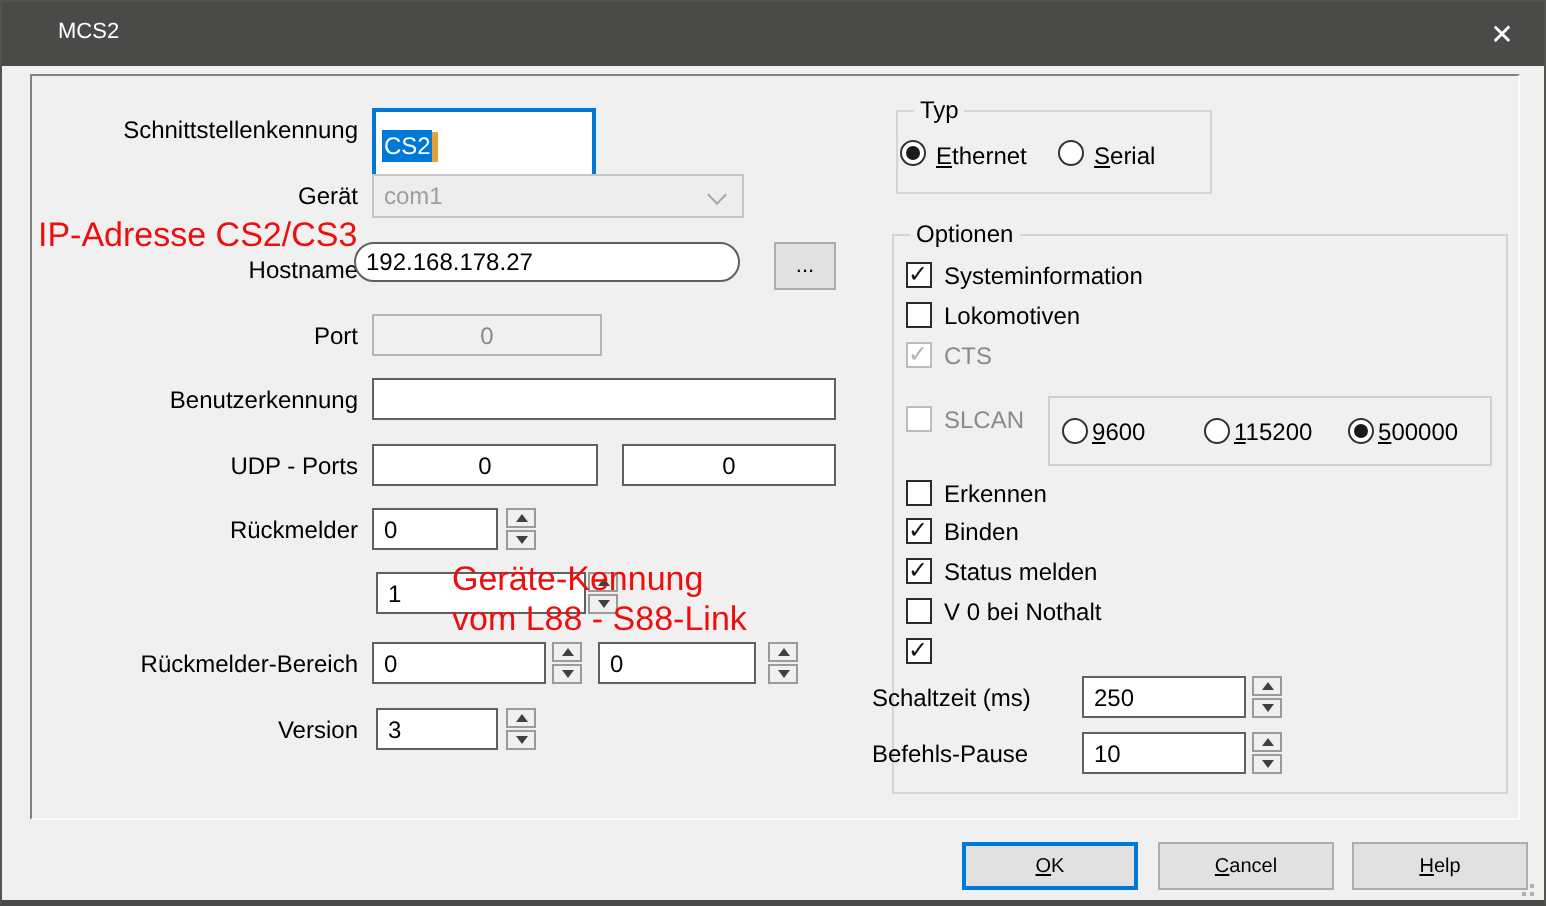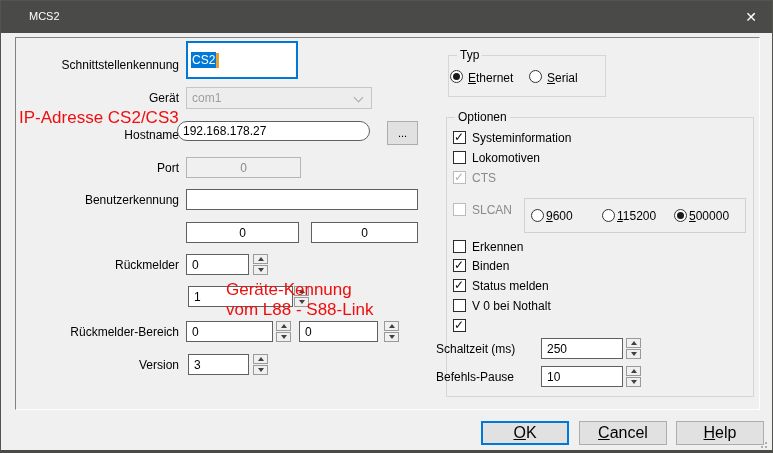--- a/index.html
+++ b/index.html
@@ -30,21 +30,21 @@
               display:flex; align-items:center; padding-left:3px; }
   .sel { background:#0078d7; color:#fff; padding:1px 1px; }
   .caret { display:inline-block; width:3px; height:15px; background:#e2a13b; }
 
   .combo { position:absolute; background:#ededed; border:1px solid #c6c6c6; color:#9e9e9e;
            display:flex; align-items:center; padding-left:5px; }
   .chev { position:absolute; right:9px; top:6px; width:7px; height:7px;
           border-right:1px solid #a8a8a8; border-bottom:1px solid #a8a8a8; transform:rotate(45deg); }
 
   .btn { position:absolute; background:#e1e1e1; border:1px solid #adadad; font-family:inherit;
-         font-size:16px; color:#000; display:flex; align-items:center; justify-content:center; cursor:pointer; }
+         font-size:10px; color:#000; display:flex; align-items:center; justify-content:center; cursor:pointer; }
   .btn.focused { border:2px solid #0078d7; }
   .btn.small { font-size:11px; }
 
   .grp { position:absolute; border:1px solid #d5d5d5; }
   .grp-title { position:absolute; left:8px; top:-8px; background:#f0f0f0; padding:0 3px; }
 
   .cb { position:absolute; width:13px; height:13px; border:1px solid #2b2b2b; background:#fff; }
   .cb .mark { position:absolute; left:0px; top:-2px; font-size:12px; color:#111; }
   .cb.dis { border-color:#bcbcbc; }
   .cb.dis .mark { color:#b4b4b4; }
@@ -79,21 +79,21 @@
   <div class="titlebar">
     <span class="title">MCS2</span>
     <span class="close">
         <span>✕</span>
       </span>
   </div>
 
   <div class="panel"></div>
 
   <span class="lbl" style="top:57px">Schnittstellenkennung</span>
-  <div class="tb-focus" style="left:185px;top:40px;width:112px;height:38px">
+  <div class="tb-focus" style="left:185px;top:53px;width:112px;height:38px">
     <span class="sel">CS2</span>
       <span class="caret"></span>
   </div>
 
   <span class="lbl" style="top:90px">Gerät</span>
   <div class="combo" style="left:185px;top:86px;width:186px;height:22px">
     <span>com1</span>
     <span class="chev"></span>
   </div>
 
@@ -102,20 +102,21 @@
   <span class="lbl" style="top:127px">Hostname</span>
   <input class="tb" style="left: 176px; top: 120px; width: 193px; height: 20px; border-radius: 12px;" value="192.168.178.27">
   <button class="btn small" style="left:386px;top:120px;width:31px;height:24px">...</button>
 
   <span class="lbl" style="top:160px">Port</span>
   <input class="tb center dis" style="left: 185px; top: 156px; width: 115px; height: 21px;" value="0">
 
   <span class="lbl" style="top:192px">Benutzerkennung</span>
   <input class="tb" style="left: 185px; top: 188px; width: 232px; height: 21px;" value="">
 
+  <span class="lbl" style="top:225px">UDP - Ports</span>
   <input class="tb center" style="left: 185px; top: 221px; width: 113px; height: 21px;" value="0">
   <input class="tb center" style="left: 310px; top: 221px; width: 107px; height: 21px;" value="0">
 
   <span class="lbl" style="top:257px">Rückmelder</span>
   <input class="tb" style="left: 185px; top: 253px; width: 63px; height: 21px;" value="0">
   <span class="spin" style="left:252px;top:253px">
     <span class="sb up">
         <i class="au"></i>
       </span>
     <span class="sb dn">

